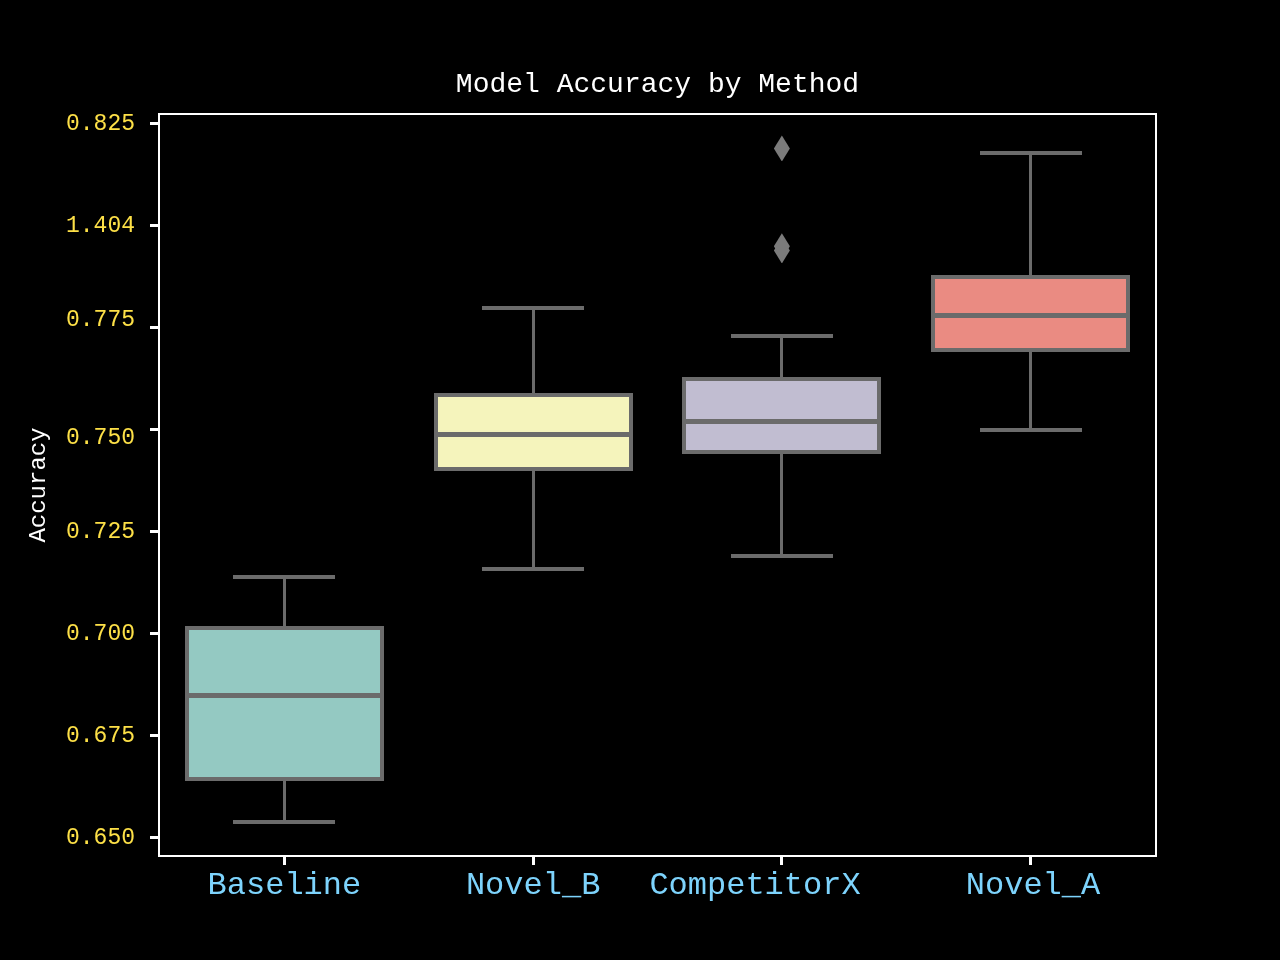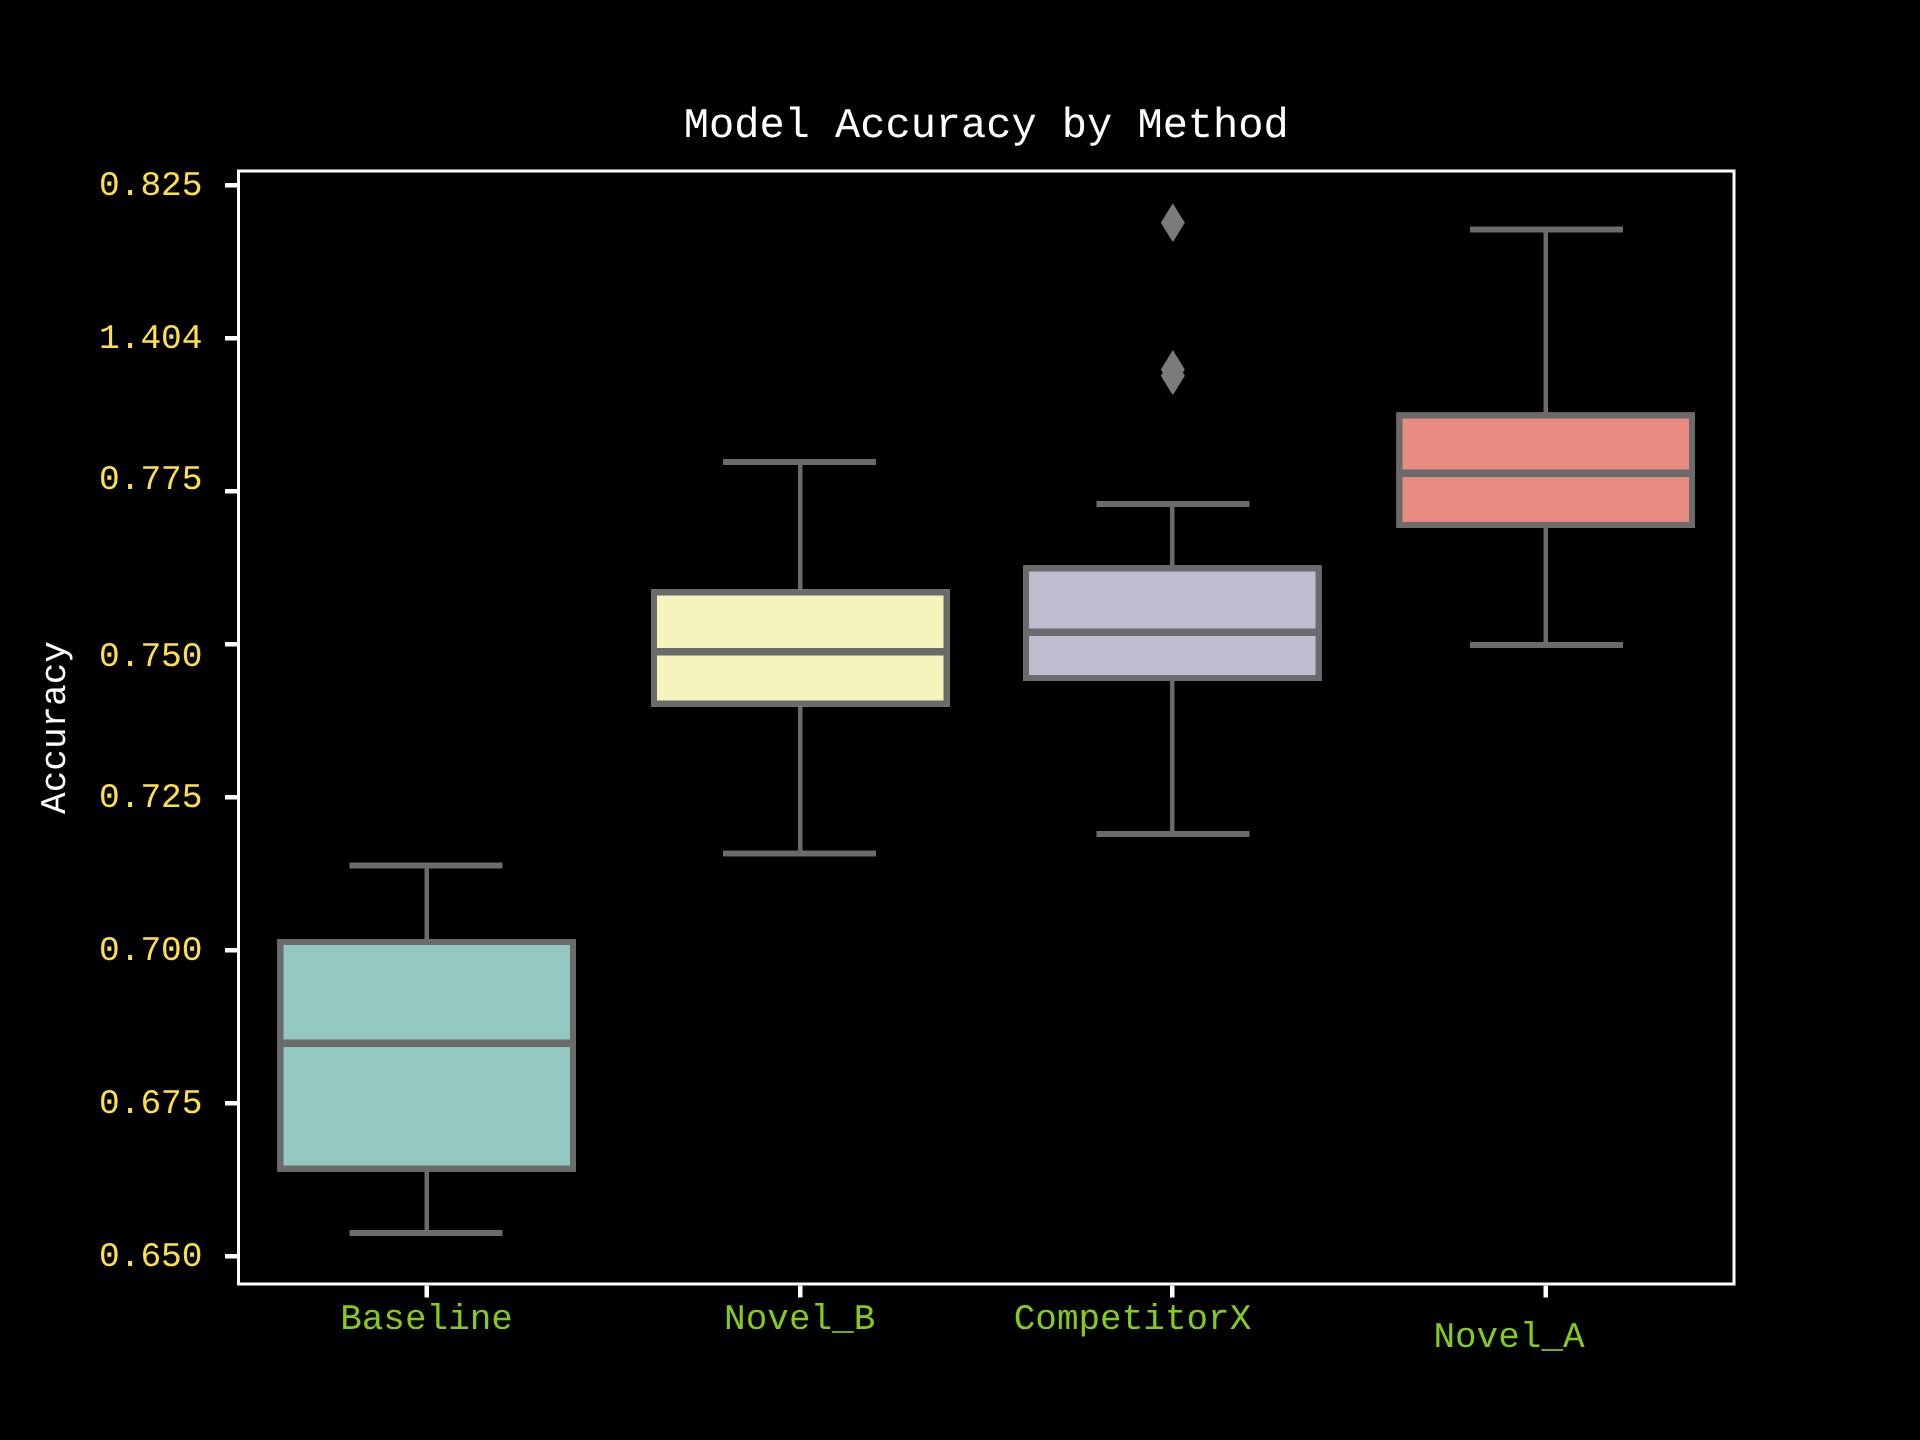--- a/index.html
+++ b/index.html
@@ -66,22 +66,22 @@
   }
   .xtick-mark {
     top: 742px;
     width: 3px;
     height: 8px;
     background: #ffffff;
   }
   .xtick-label {
     top: 752px;
     transform: translateX(-50%);
-    color: #84cc16;
-    font-size: 24px;
+    color: #7dd3fc;
+    font-size: 32px;
     white-space: nowrap;
   }
   .whisker-line { width: 3px; }
   .whisker-cap { height: 4px; }
   .box-rect {
     box-sizing: border-box;
     border-style: solid;
     border-width: 4px;
   }
   .median-line { height: 5px; }
@@ -144,15 +144,15 @@
       <div class="abs outlier-diamond" style="left: 613.875px; top: 20.4509px; background: rgb(123, 123, 123);"></div>
       <div class="abs xtick-mark" style="left: 620.375px;"></div>
       <div class="abs xtick-label" style="left: 595px;">CompetitorX</div>
       <div class="abs whisker-line" style="left: 869.125px; top: 37.5303px; height: 122.381px; background: rgb(107, 107, 107);"></div>
       <div class="abs whisker-line" style="left: 869.125px; top: 237.42px; height: 77.5083px; background: rgb(107, 107, 107);"></div>
       <div class="abs whisker-cap" style="left: 819.625px; top: 35.5303px; width: 102px; background: rgb(107, 107, 107);"></div>
       <div class="abs whisker-cap" style="left: 819.625px; top: 312.928px; width: 102px; background: rgb(107, 107, 107);"></div>
       <div class="abs box-rect" style="left: 771.125px; top: 159.912px; width: 199px; height: 77.5083px; background: rgb(234, 139, 130); border-color: rgb(107, 107, 107);"></div>
       <div class="abs median-line" style="left: 771.125px; top: 198.206px; width: 199px; background: rgb(107, 107, 107);"></div>
       <div class="abs xtick-mark" style="left: 869.125px;"></div>
-      <div class="abs xtick-label" style="left: 846px; margin-top: 12px;">Novel_A</div>
+      <div class="abs xtick-label" style="left: 873px;">Novel_A</div>
     </div>
 </div>
 
 </body></html>

